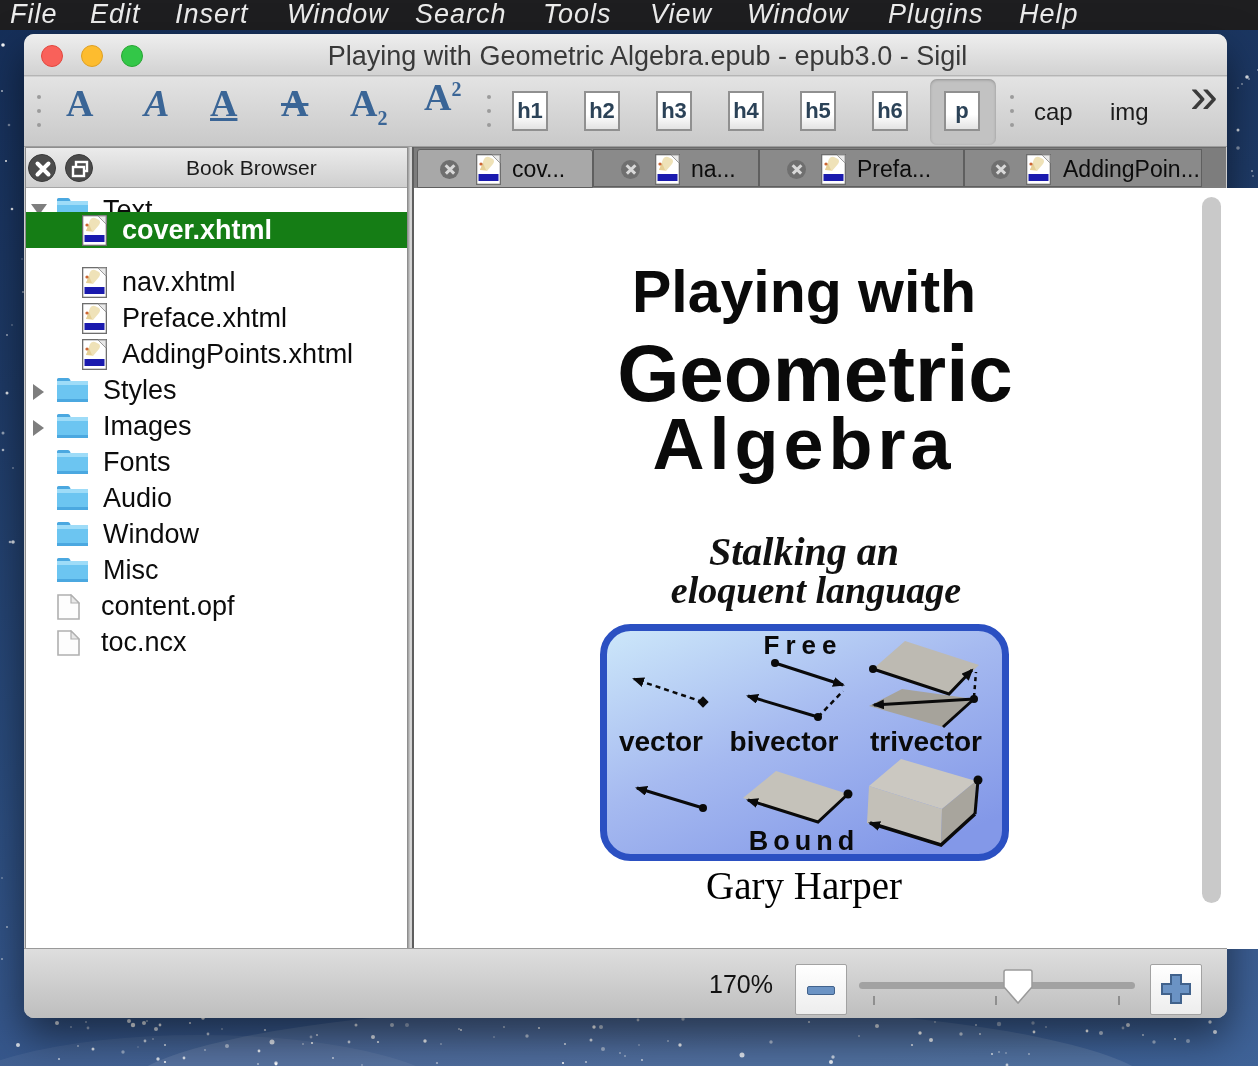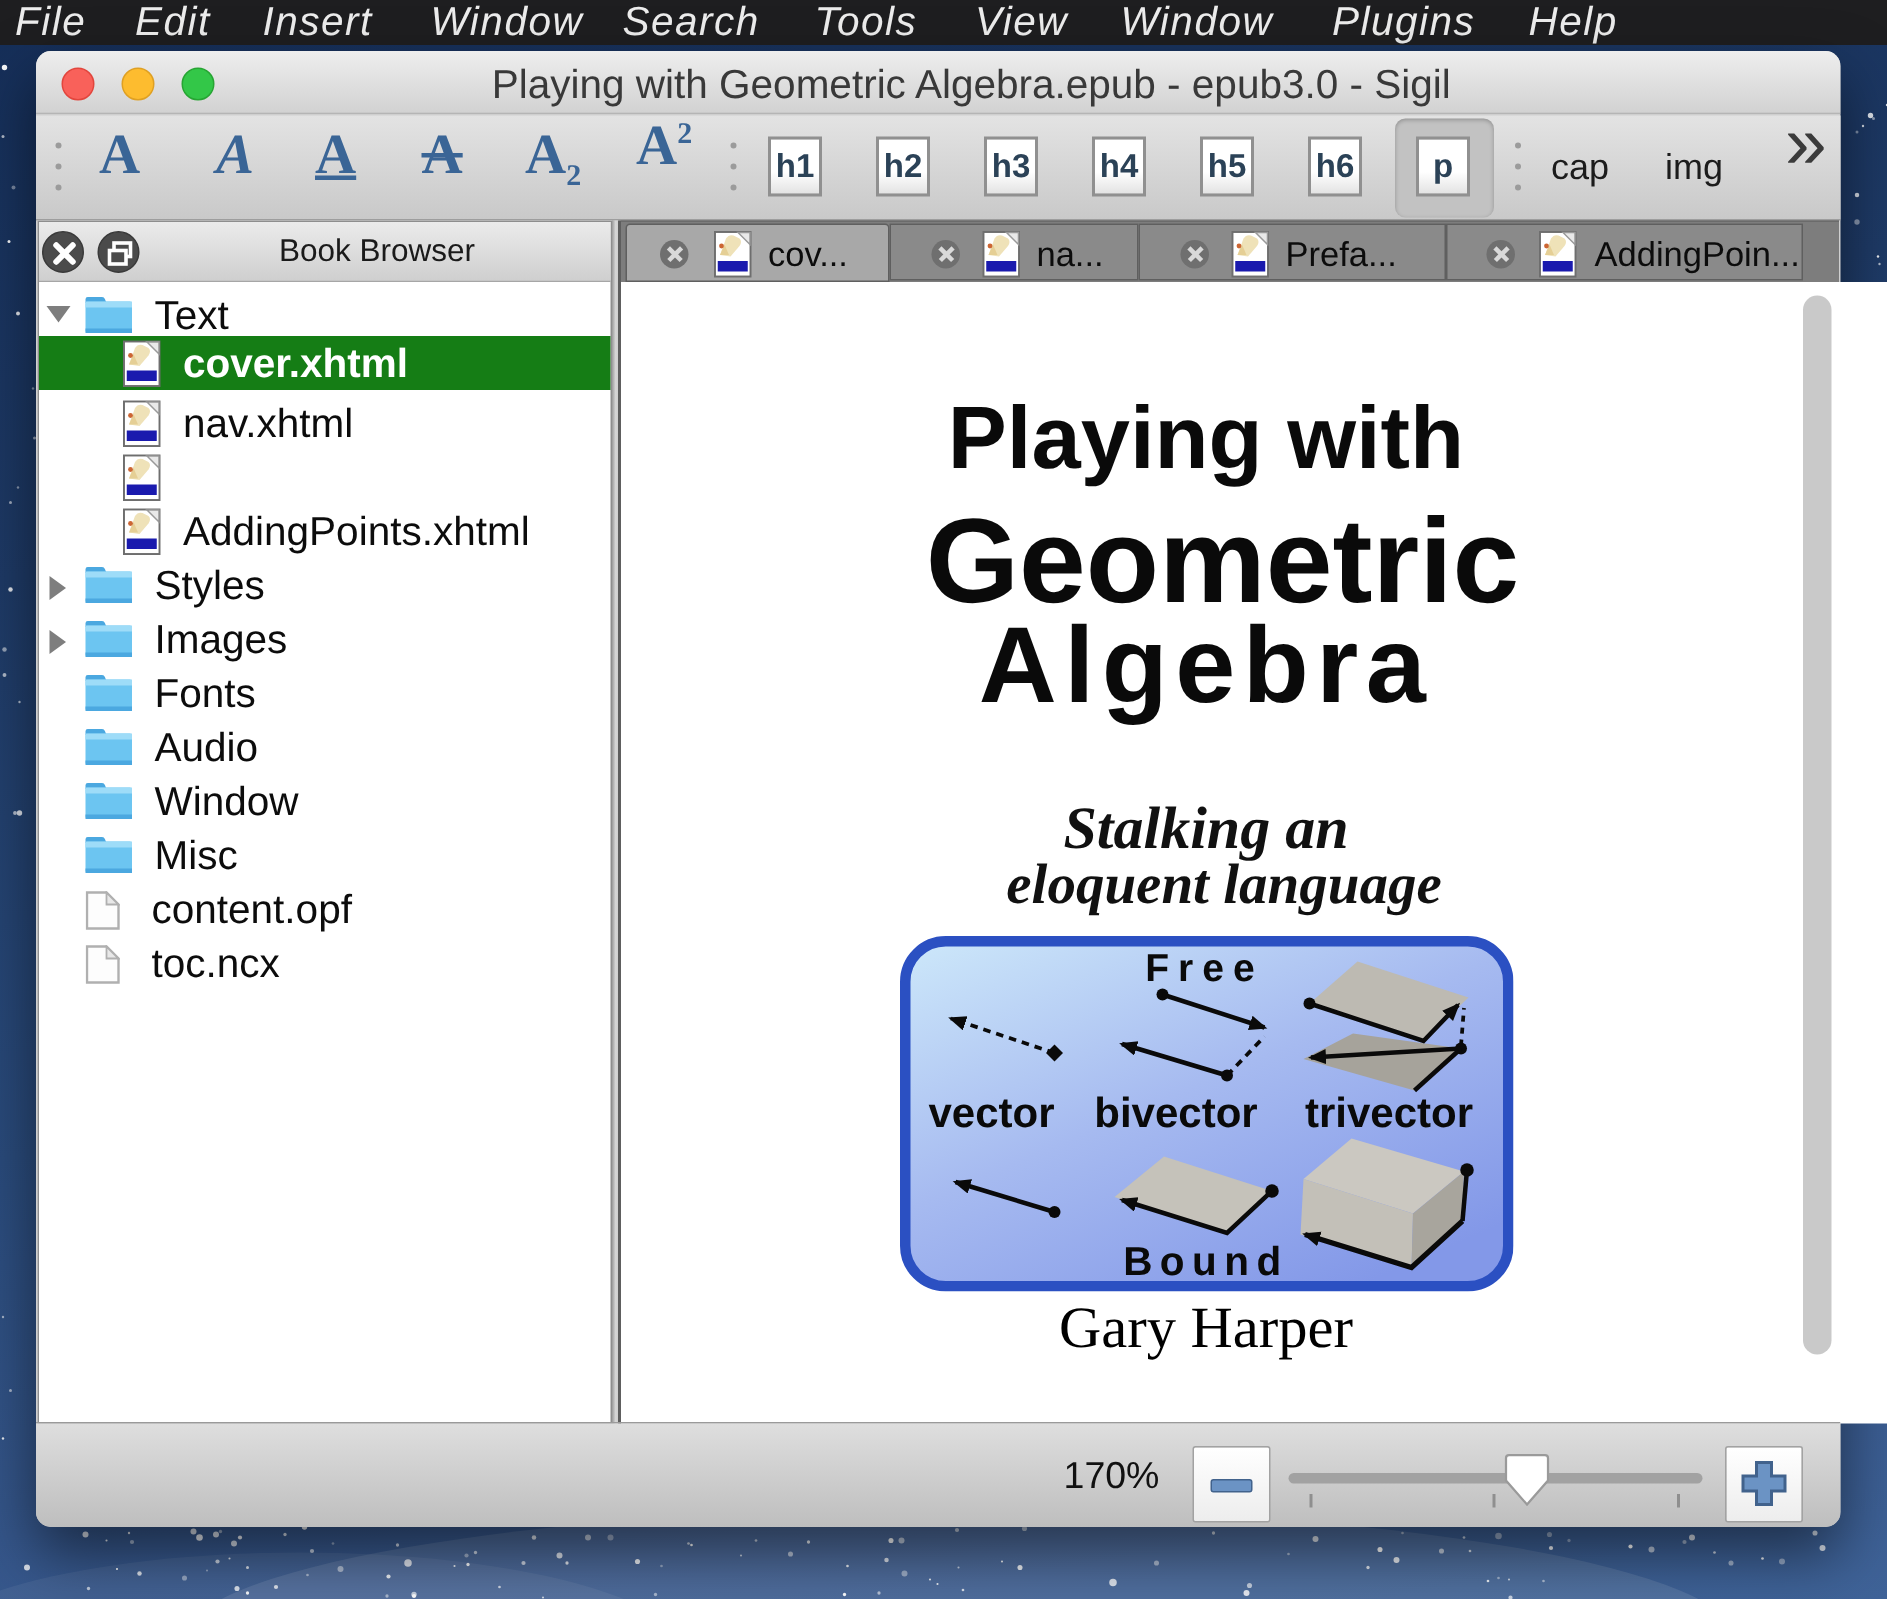--- a/index.html
+++ b/index.html
@@ -479,36 +479,37 @@
       <div id="pheadtxt">Book Browser</div>
     </div>
     <div id="tree">
       <div class="row" style="top:44px">
           <div class="tri down"></div>
           <svg class="fold" style="left:30px">
             <use href="#folder"></use>
           </svg>
           <span class="lbl" style="left:77px">Text</span>
         </div>
-      <div class="row sel" style="top:76px">
+      <div class="row sel" style="top:64px">
           <svg class="doc" style="left:56px">
             <use href="#docicon"></use>
           </svg>
           <span class="lbl" style="left:96px">cover.xhtml</span>
         </div>
       <div class="row" style="top:116px">
           <svg class="doc" style="left:56px">
             <use href="#docicon"></use>
           </svg>
           <span class="lbl" style="left:96px">nav.xhtml</span>
         </div>
       <div class="row" style="top:152px">
           <svg class="doc" style="left:56px">
             <use href="#docicon"></use>
           </svg>
+          <span class="lbl" style="left:96px">Preface.xhtml</span>
         </div>
       <div class="row" style="top:188px">
           <svg class="doc" style="left:56px">
             <use href="#docicon"></use>
           </svg>
           <span class="lbl" style="left:96px">AddingPoints.xhtml</span>
         </div>
       <div class="row" style="top:224px">
           <div class="tri right"></div>
           <svg class="fold" style="left:30px">

